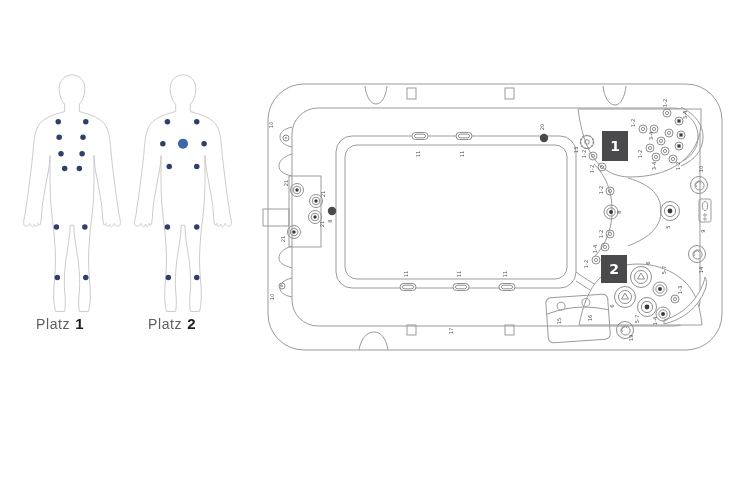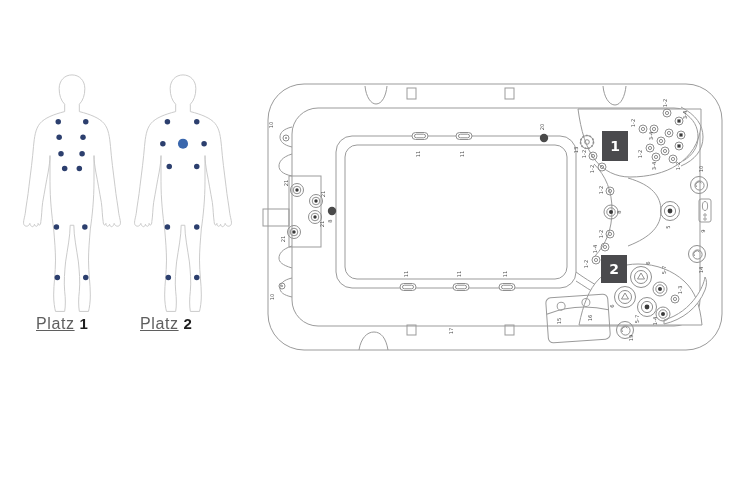--- a/index.html
+++ b/index.html
@@ -3,21 +3,21 @@
 <meta charset="utf-8">
 <style>
   html,body{margin:0;padding:0;background:#ffffff;}
   #canvas{position:relative;width:737px;height:480px;background:#ffffff;overflow:hidden;
           font-family:"Liberation Sans", sans-serif;}
   .fig{position:absolute;top:71px;}
   #fig1{left:17px;}
   #fig2{left:128px;}
   #tub{position:absolute;left:262px;top:74px;}
   .caption{position:absolute;top:315px;white-space:nowrap;}
-  .caption .pfx{font-size:16px;letter-spacing:0.6px;text-decoration:underline;}
+  .caption .pfx{font-size:14px;letter-spacing:0.6px;}
   .caption .num{font-size:15px;font-weight:bold;margin-left:5px;}
 </style>
 </head>
 <body>
 
 <div id="canvas">
 
   <svg id="fig1" class="fig" width="110" height="248" viewBox="0 0 120 270">
     <path fill="none" stroke-width="1" class="bodyline" d="M60,4 C52,4 46,10 46,19 C46,26 48,32 52,36 L52,44 C40,47 30,51 25,57 C20,63 19,72 18,82
          C17,95 15,110 13,126 C12,136 10,146 9,155 C8,161 6,166 8,168 C10,170 13,169 14,166
@@ -69,21 +69,21 @@
         <circle cx="75" cy="170" r="3" fill="#2c3f6e"></circle>
         <circle cx="44" cy="225" r="3" fill="#2c3f6e"></circle>
         <circle cx="75" cy="225" r="3" fill="#2c3f6e"></circle>
         <circle cx="60" cy="79" r="5.5" fill="#3a67ad"></circle>
       </g>
   </svg>
 
   <div class="caption" id="cap1" style="left:36px">
     <span class="pfx" style="color: rgb(95, 95, 95);">Platz</span><span class="num" style="color: rgb(29, 29, 29);">1</span>
   </div>
-  <div class="caption" id="cap2" style="left:140px">
+  <div class="caption" id="cap2" style="left:148px">
     <span class="pfx" style="color: rgb(95, 95, 95);">Platz</span><span class="num" style="color: rgb(29, 29, 29);">2</span>
   </div>
 
   <svg id="tub" width="472" height="284" viewBox="0 0 472 284">
     <g id="shell" class="shell" fill="none" stroke="#9b9b9b" stroke-width="1">
 
       <rect x="6" y="10" width="454" height="266" rx="36" stroke="#9b9b9b" stroke-width="1"></rect>
 
       <rect x="1" y="135" width="26" height="17" stroke="#9b9b9b" stroke-width="1"></rect>
 

